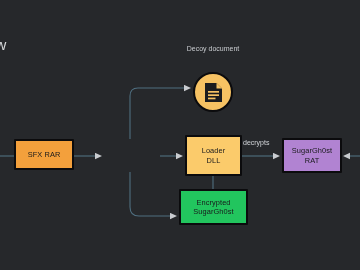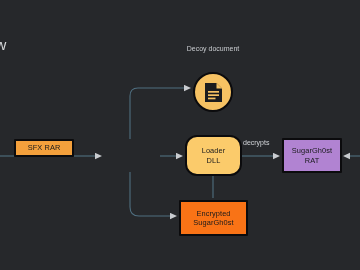--- a/index.html
+++ b/index.html
@@ -39,25 +39,25 @@
     display: flex;
     align-items: center;
     justify-content: center;
     text-align: center;
     color: #18191b;
     font-size: 7.4px;
     line-height: 1.28;
     letter-spacing: 0.1px;
   }
   .node span { display: block; }
-  .n-sfx      { left: 14px;  top: 139px; width: 60px; height: 18px; background: #f3a03c; }
+  .n-sfx      { left: 14px;  top: 139px; width: 60px; height: 31px; background: #f3a03c; }
   .n-vb       { left: 104px; top: 139px; width: 56px; height: 33px; background: #f4a33f; }
-  .n-loader   { left: 185px; top: 135px; width: 57px; height: 41px; background: #fbcb6b; border-radius: 12px; }
+  .n-loader   { left: 185px; top: 135px; width: 57px; height: 41px; background: #fbcb6b; }
   .n-rat      { left: 282px; top: 138px; width: 60px; height: 35px; background: #b183d2; }
-  .n-enc      { left: 179px; top: 200px; width: 69px; height: 36px; background: #f97316; }
+  .n-enc      { left: 179px; top: 189px; width: 69px; height: 36px; background: #22c55e; }
   .decoy-label {
     position: absolute;
     left: 178px;
     top: 44px;
     width: 70px;
     text-align: center;
     font-size: 7px;
     line-height: 1.35;
     color: #c9ccd0;
   }

